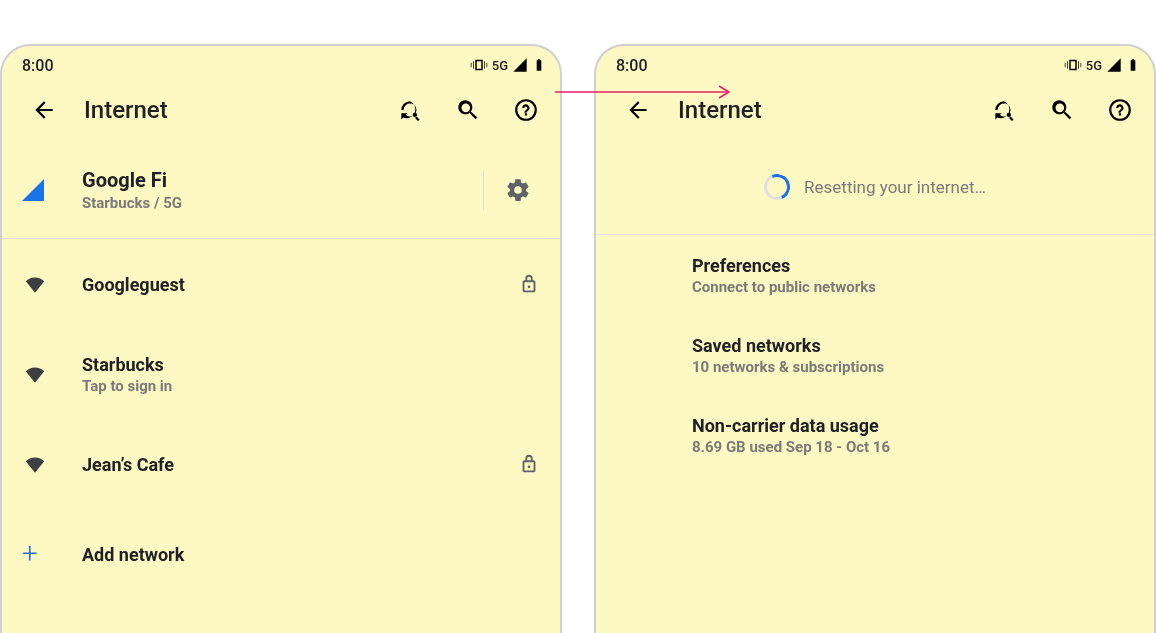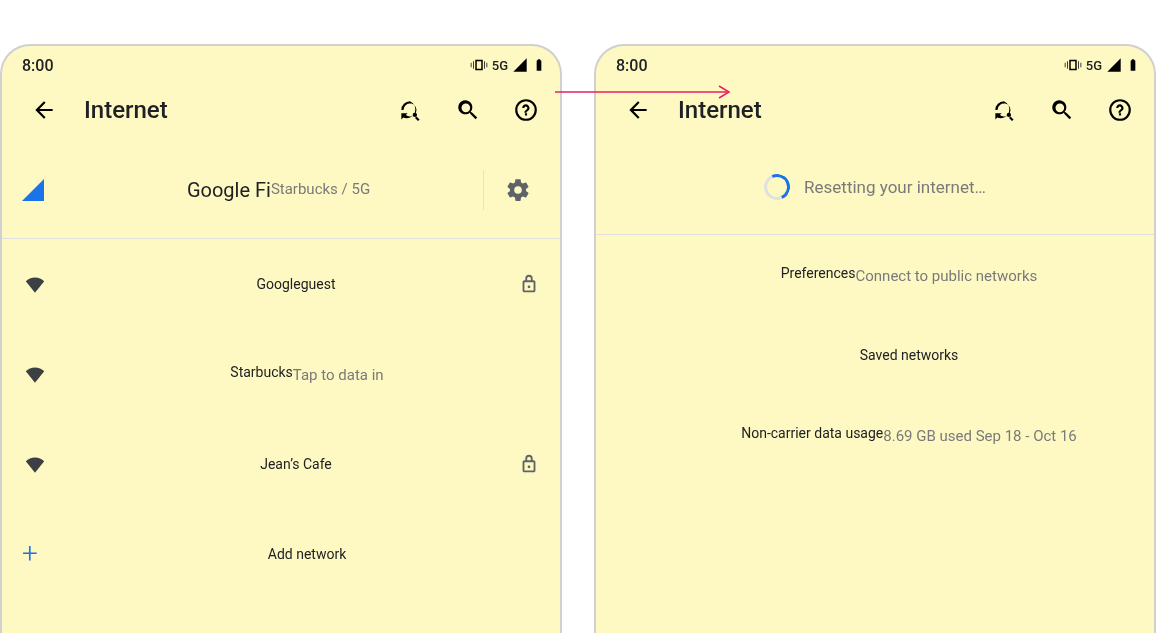--- a/index.html
+++ b/index.html
@@ -77,22 +77,22 @@
     display:flex;
     align-items:center;
     min-height:72px;
     padding:12px 20px 12px 20px;
     gap:0;
   }
   .row .lead{
     width:60px;min-width:60px;
     display:flex;align-items:center;justify-content:flex-start;
   }
-  .row .body{flex:1;display:flex;justify-content:center;padding-right:8px;}
-  .row .body .primary{font-size:14px;}
+  .row .body{flex:1;display:flex;flex-direction:column;justify-content:center;padding-right:8px;font-weight:bold;}
+  .row .body .primary{font-size:18px;}
   .row .body .secondary{font-size:15px;color:#7a7a7a;margin-top:2px;}
   .row .tail{display:flex;align-items:center;gap:12px;}
   .vdiv{width:1px;height:40px;background:#e0e0e0;}
 
   .signal-tri{
     width:0;height:0;
     border-style:solid;
     border-width:0 0 22px 22px;
     border-color:transparent transparent #1a73e8 transparent;
   }
@@ -257,21 +257,21 @@
     </div>
 
     <div class="row" style="min-height:90px">
       <div class="lead">
           <svg width="26" height="26" viewBox="0 0 24 24" fill="#3c4043">
             <use href="#ic-wifi"></use>
           </svg>
         </div>
       <div class="body">
         <div class="primary">Starbucks</div>
-        <div class="secondary">Tap to data in</div>
+        <div class="secondary">Tap to sign in</div>
       </div>
       <div class="tail"></div>
     </div>
 
     <div class="row" style="min-height:90px">
       <div class="lead">
           <svg width="26" height="26" viewBox="0 0 24 24" fill="#3c4043">
             <use href="#ic-wifi"></use>
           </svg>
         </div>
@@ -345,20 +345,21 @@
     <div class="settings-rows">
       <div class="row">
         <div class="body">
           <div class="primary">Preferences</div>
           <div class="secondary">Connect to public networks</div>
         </div>
       </div>
       <div class="row">
         <div class="body">
           <div class="primary">Saved networks</div>
+          <div class="secondary">10 networks &amp; subscriptions</div>
         </div>
       </div>
       <div class="row">
         <div class="body">
           <div class="primary">Non-carrier data usage</div>
           <div class="secondary">8.69 GB used Sep 18 - Oct 16</div>
         </div>
       </div>
     </div>
   </div>

